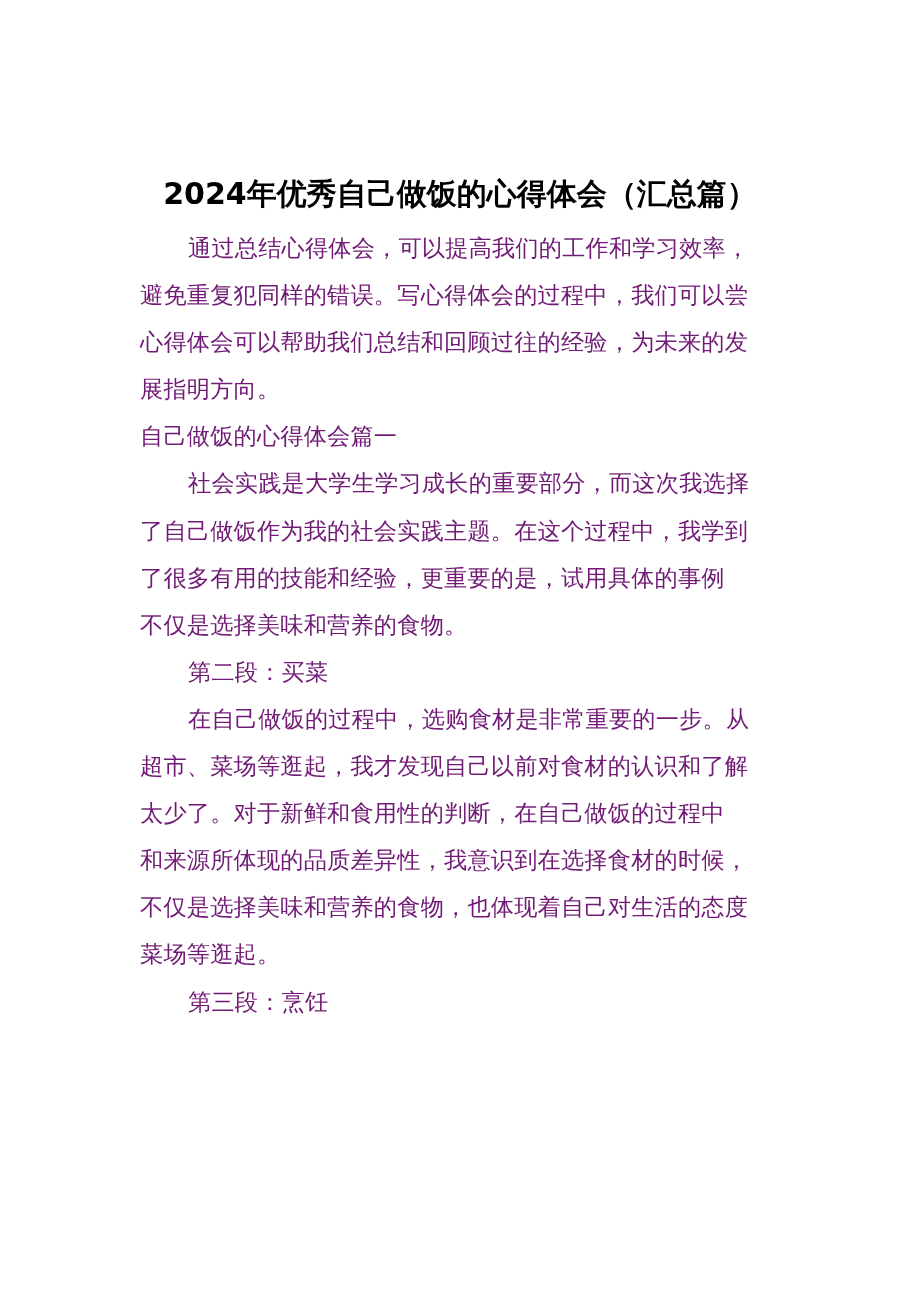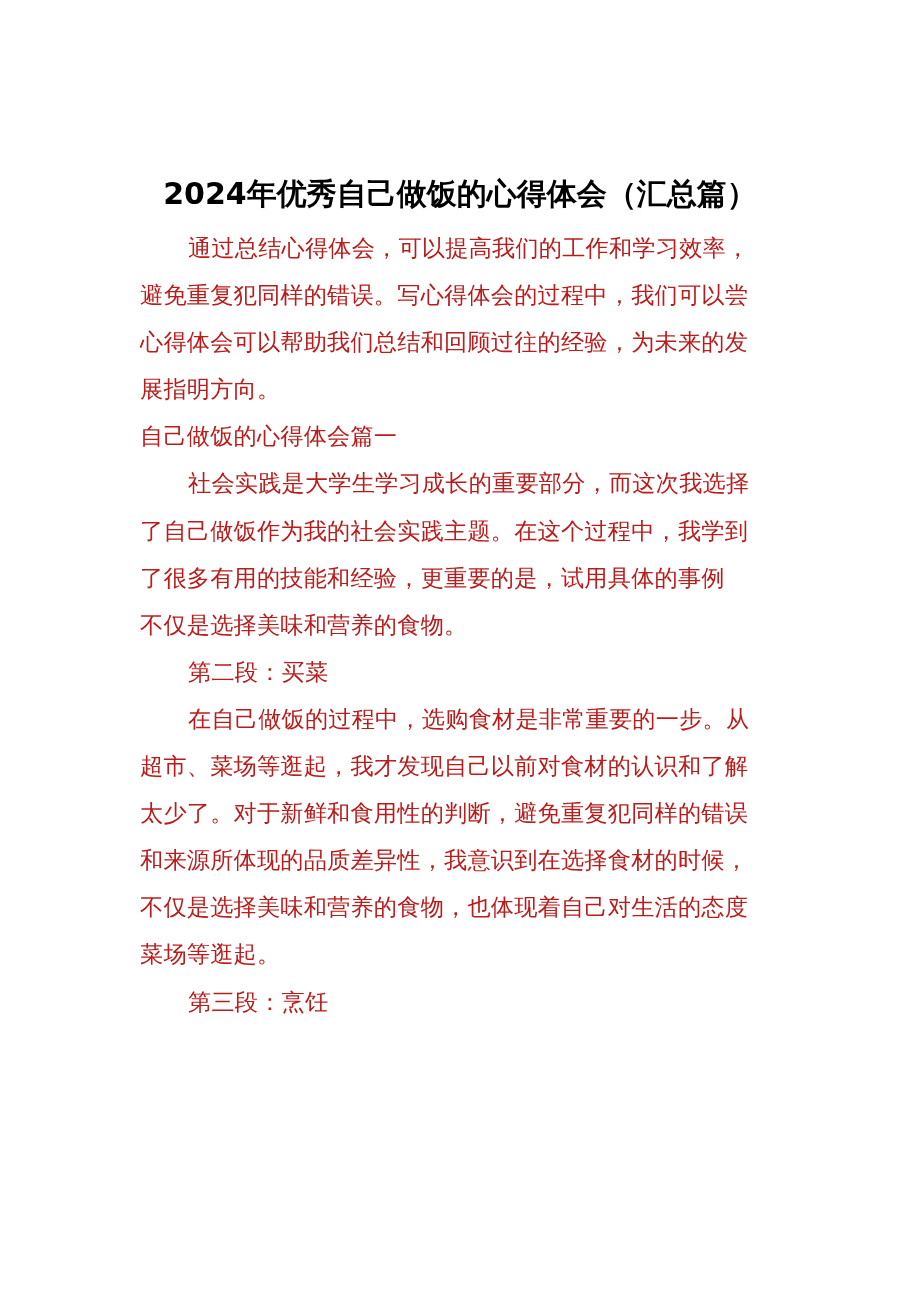--- a/index.html
+++ b/index.html
@@ -43,21 +43,21 @@
       left: 140px;
       top: 224px;
       width: 650px;
     }
     .line {
       height: 47.1px;
       line-height: 47.1px;
       font-size: 23.2px;
       white-space: nowrap;
       letter-spacing: 0.2px;
-      color: #b91c1c;
+      color: #701a75;
     }
     .indent {
       padding-left: 48px;
     }
   </style>
 </head>
 <body>
 
 <div class="page">
   <div class="title">2024年优秀自己做饭的心得体会（汇总篇）</div>
@@ -68,19 +68,19 @@
     <div class="line">心得体会可以帮助我们总结和回顾过往的经验，为未来的发</div>
     <div class="line">展指明方向。</div>
     <div class="line">自己做饭的心得体会篇一</div>
     <div class="line indent">社会实践是大学生学习成长的重要部分，而这次我选择</div>
     <div class="line">了自己做饭作为我的社会实践主题。在这个过程中，我学到</div>
     <div class="line">了很多有用的技能和经验，更重要的是，试用具体的事例</div>
     <div class="line">不仅是选择美味和营养的食物。</div>
     <div class="line indent">第二段：买菜</div>
     <div class="line indent">在自己做饭的过程中，选购食材是非常重要的一步。从</div>
     <div class="line">超市、菜场等逛起，我才发现自己以前对食材的认识和了解</div>
-    <div class="line">太少了。对于新鲜和食用性的判断，避免重复犯同样的错误</div>
+    <div class="line">太少了。对于新鲜和食用性的判断，在自己做饭的过程中</div>
     <div class="line">和来源所体现的品质差异性，我意识到在选择食材的时候，</div>
     <div class="line">不仅是选择美味和营养的食物，也体现着自己对生活的态度</div>
     <div class="line">菜场等逛起。</div>
     <div class="line indent">第三段：烹饪</div>
   </div>
 </div>
 
 </body></html>

